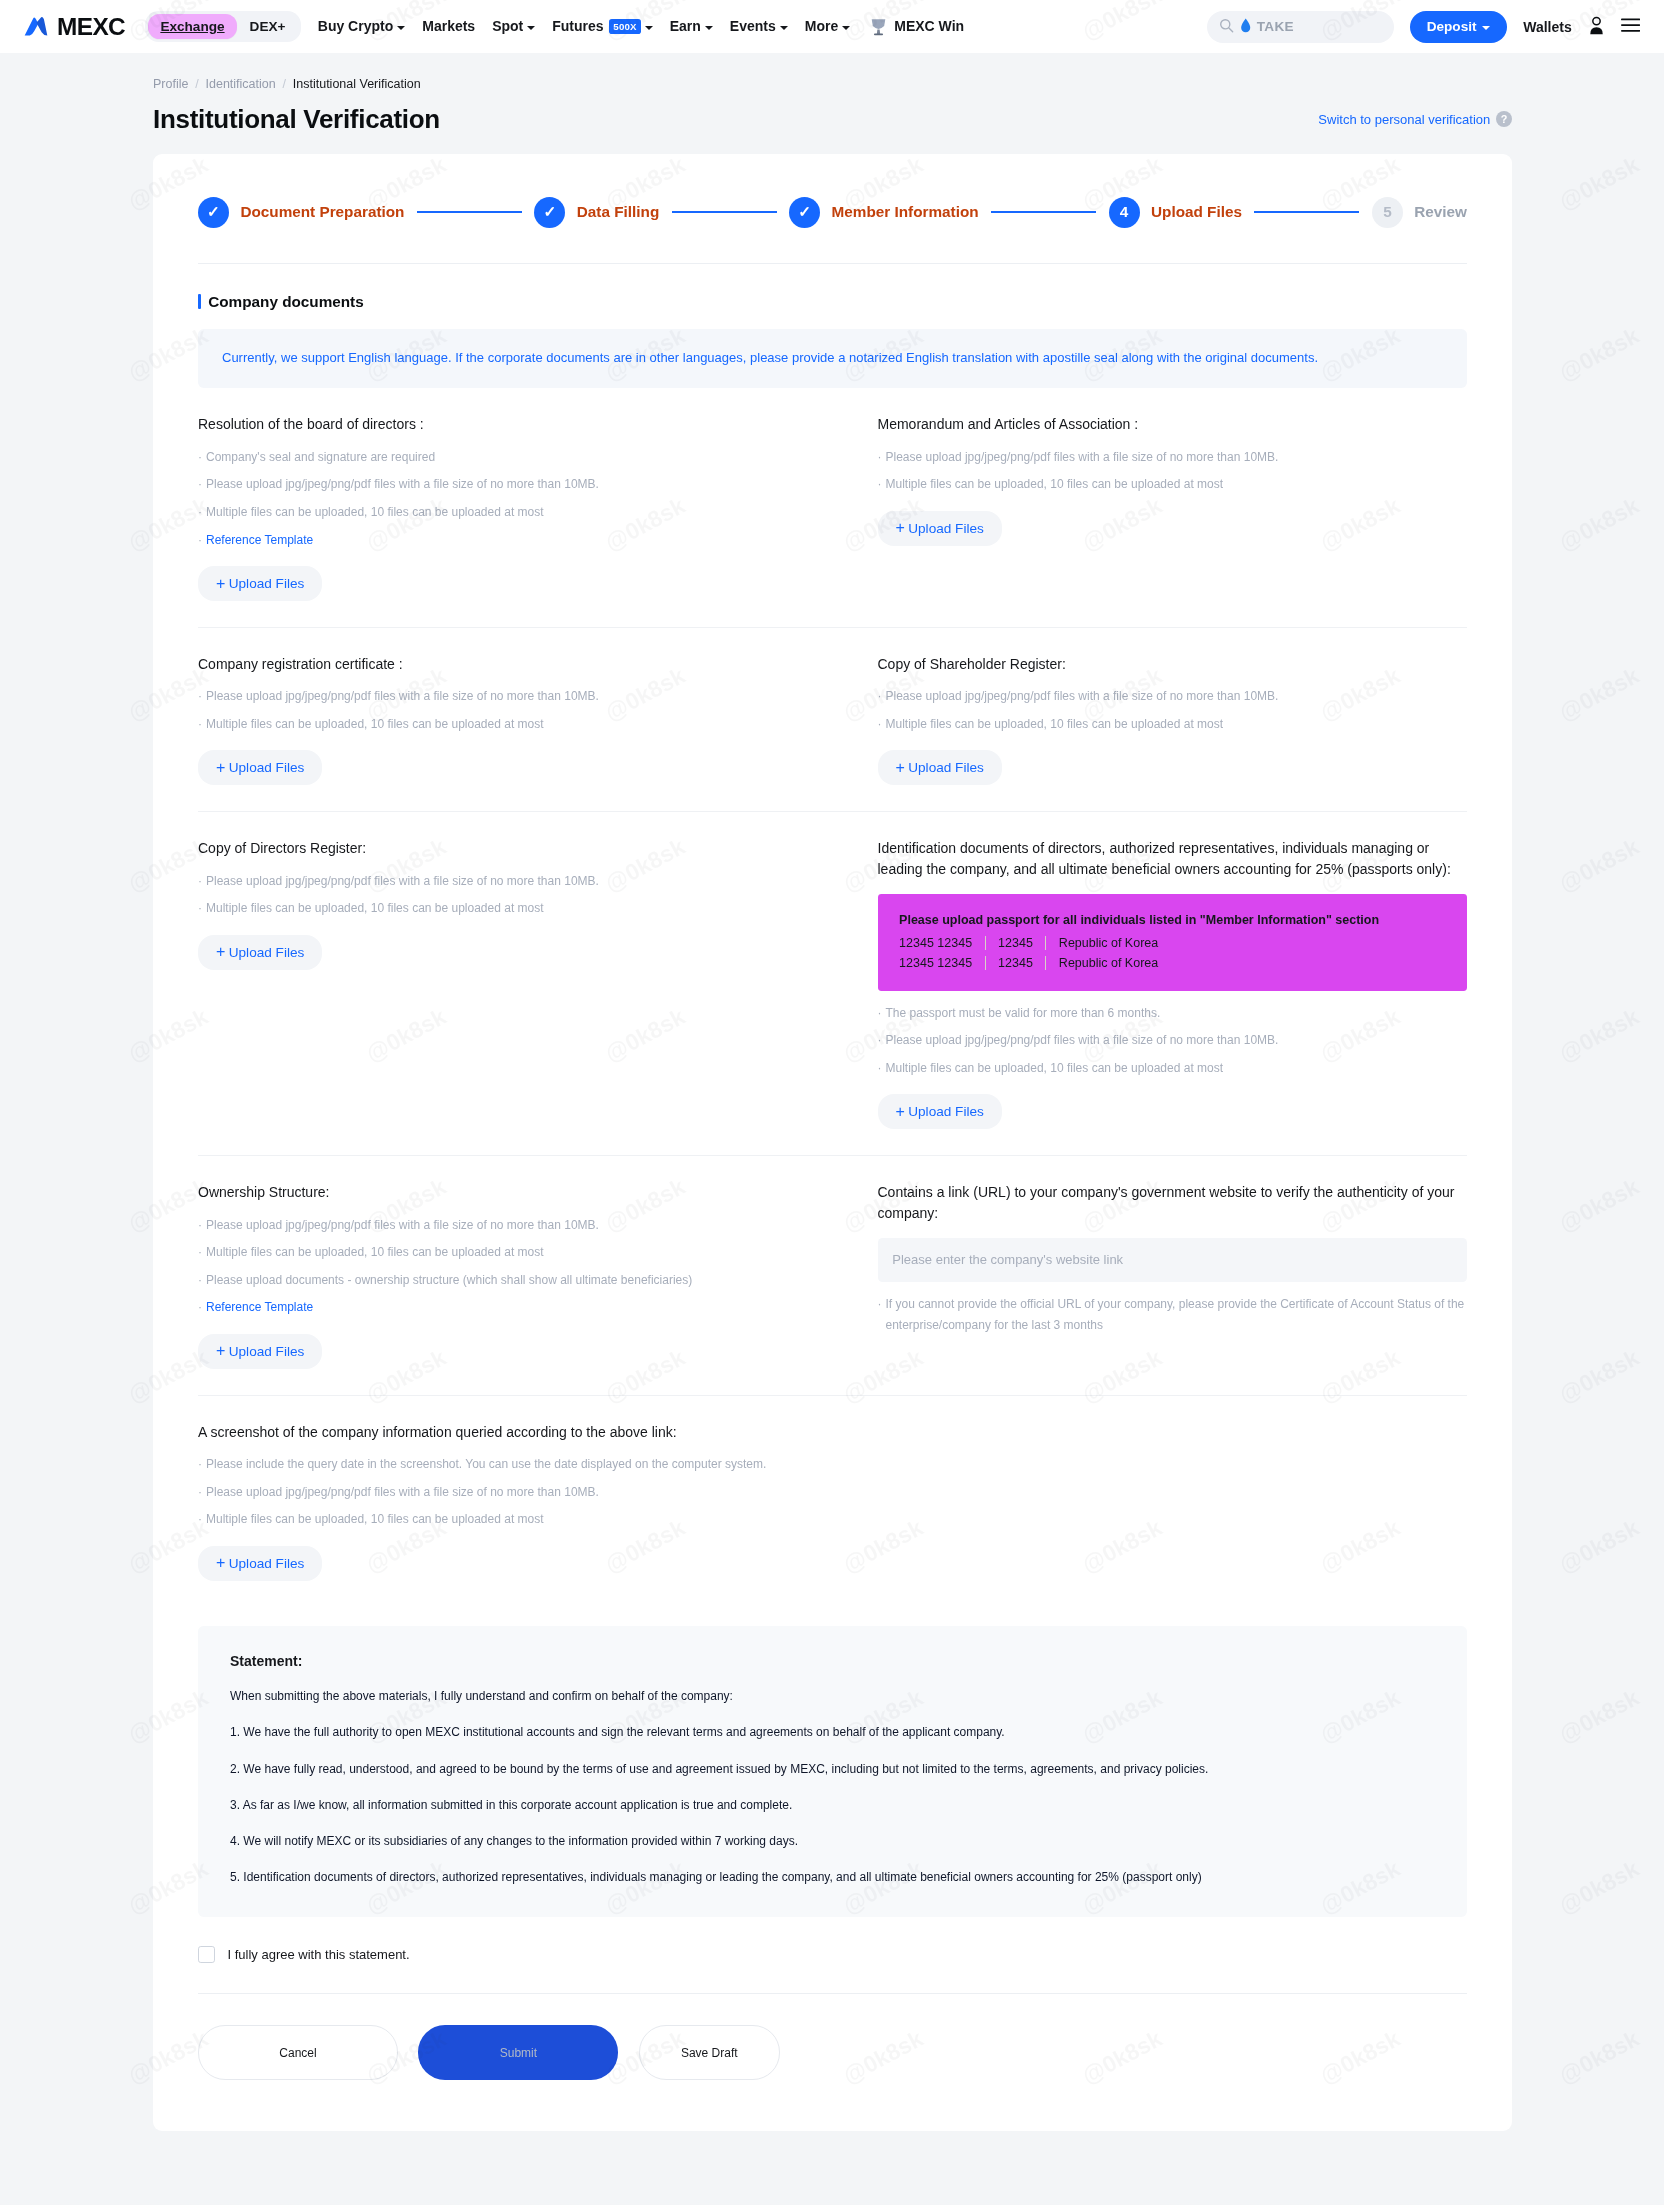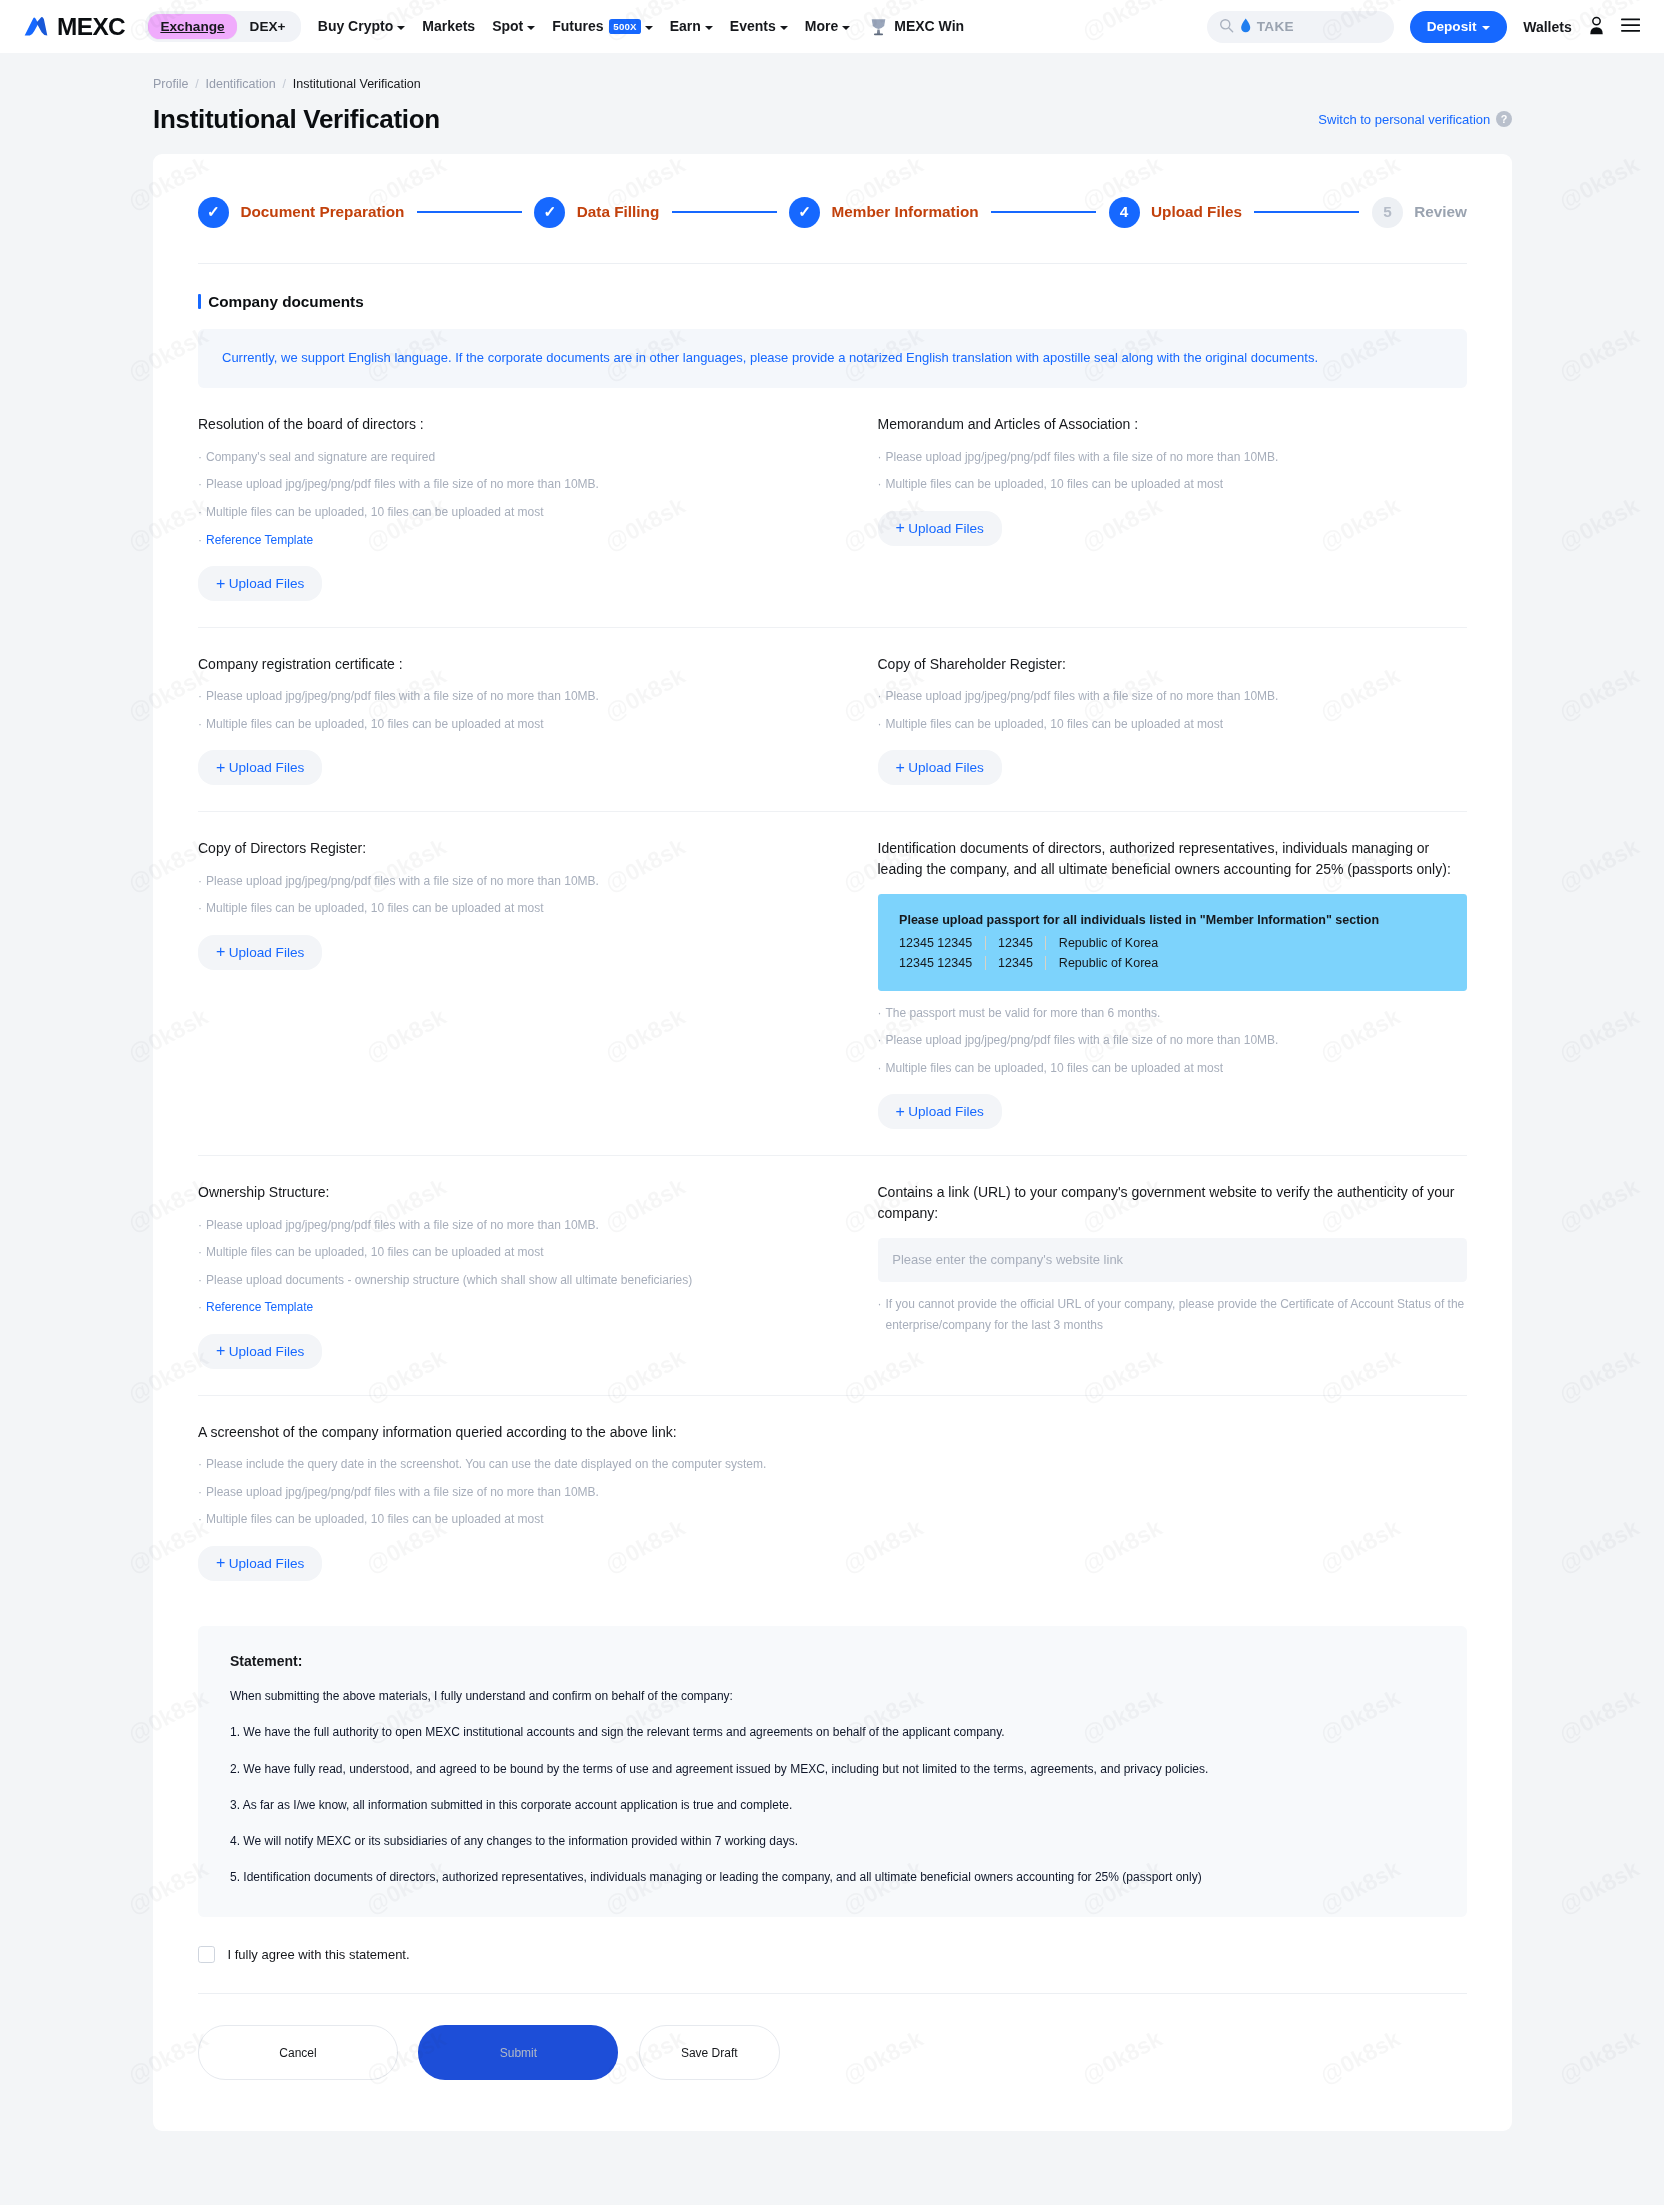--- a/index.html
+++ b/index.html
@@ -153,21 +153,21 @@
     display: inline-flex; align-items: center; gap: 3.4px;
     background: #f3f5f8; border: none; border-radius: 16px;
     height: 35px; padding: 0 18px;
     color: #1668ff; font-size: 13.6px; font-weight: 400;
     font-family: "Liberation Sans", sans-serif; cursor: pointer;
   }
   .upload-btn .plus { font-size: 16px; line-height: 1; font-weight: 300; }
 
   .passport-box {
     margin-top: 13.6px;
-    background: #7dd3fc;
+    background: #d946ef;
     border-radius: 3.4px;
     padding: 19.3px 21.6px 21.6px 21.6px;
   }
   .passport-box .pb-head { font-size: 12.5px; font-weight: 700; color: #16181c; margin-bottom: 9px; }
   .pp-row { display: flex; align-items: center; font-size: 12.5px; color: #16181c; font-weight: 400; margin-top: 5.7px; }
   .pp-cell { padding-right: 12.5px; }
   .pp-cell + .pp-cell { border-left: 1.1px solid #d9d3c6; padding-left: 12.5px; }
 
   .url-input {
     margin-top: 13.6px;

